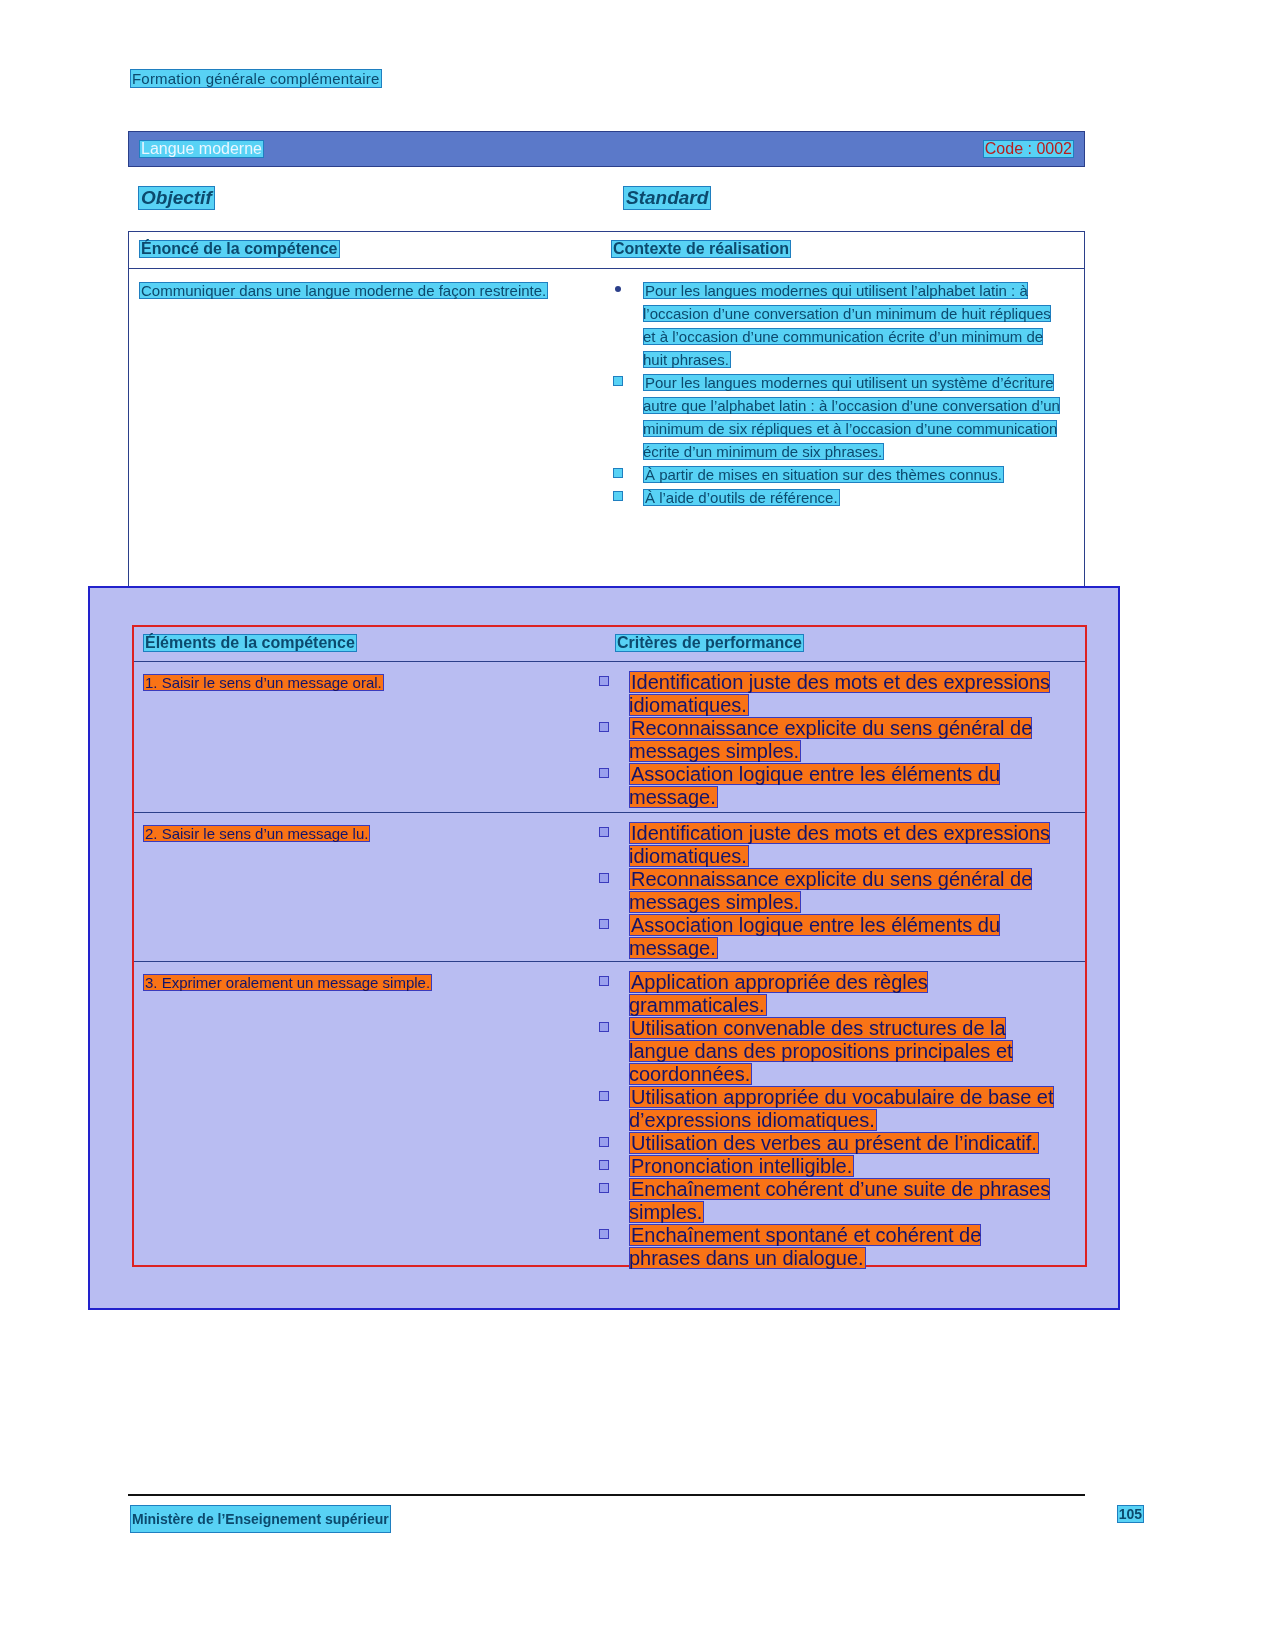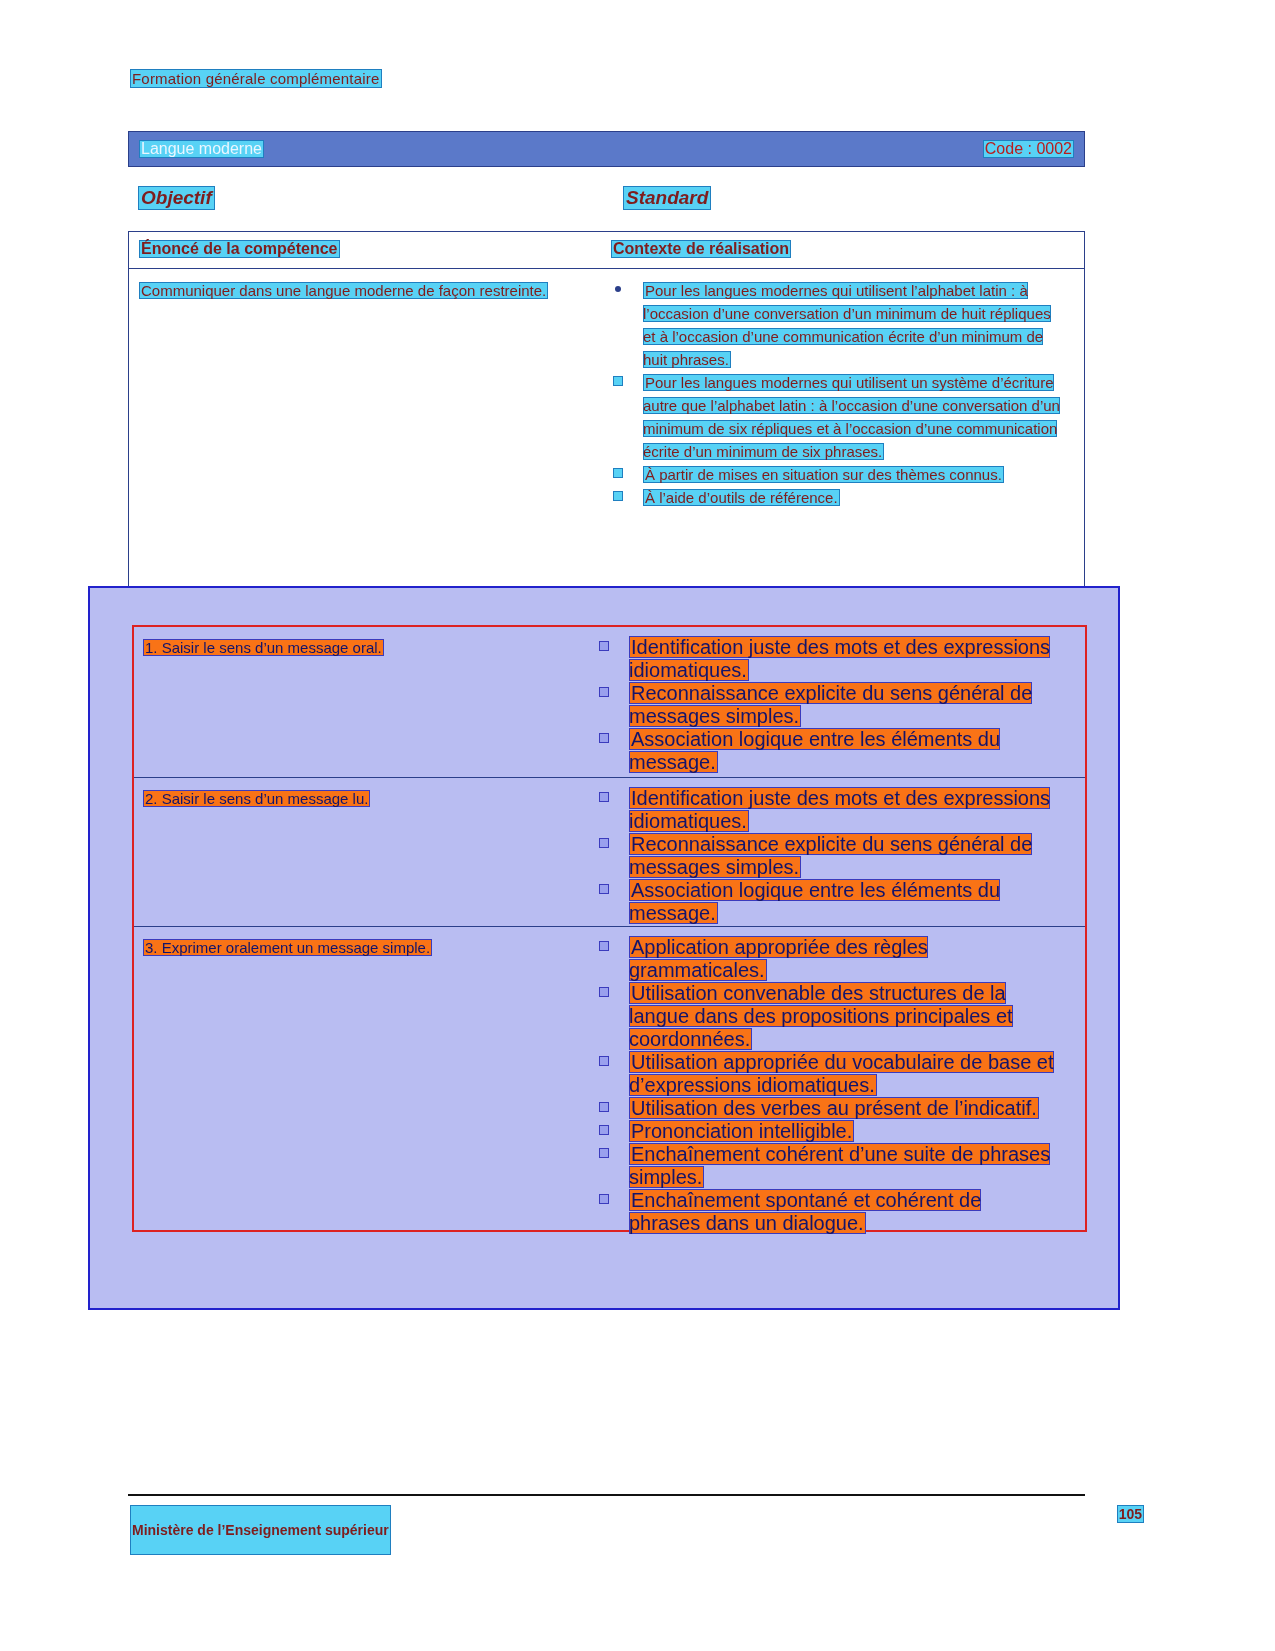--- a/index.html
+++ b/index.html
@@ -16,21 +16,21 @@
   }
   .page {
     position: absolute;
     inset: 0;
   }
 
   
   .hl {
     background: #58d2f5;
     box-shadow: 0 0 0 1px #1f7fc0 inset;
-    color: #7f1d1d;
+    color: #0c4a6e;
   }
   .hl-b {
     background: #f97316;
     box-shadow: 0 0 0 1px #3b3bbd inset;
     color: #13146b;
   }
 
   
   .doc-header {
     position: absolute;
@@ -264,21 +264,21 @@
     width: 957px;
     height: 2px;
     background: #111;
   }
   .footer-left {
     position: absolute;
     left: 130px;
     top: 1505px;
     font-size: 14px;
     font-weight: bold;
-    padding: 17px 2px;
+    padding: 6px 2px;
   }
   .footer-right {
     position: absolute;
     right: 131px;
     top: 1505px;
     font-size: 14px;
     font-weight: bold;
     padding: 1px 2px;
   }
 </style>
@@ -328,20 +328,24 @@
           </li>
         </ul>
       </div>
     </div>
   </div>
 
   <div class="sel-region">
 
     <div class="table2">
 
+      <div class="t2-head">
+        <span class="c1 hl">Éléments de la compétence</span>
+        <span class="c2 hl">Critères de performance</span>
+      </div>
 
       <div class="t2-row" style="height:150px">
         <div class="left-cell">
           <span class="txt hl-b">1.  Saisir le sens d’un message oral.</span>
         </div>
         <div class="right-cell">
           <ul class="bul">
             <li>
               <span class="dot boxed-b"></span>
               <span class="txt hl-b">Identification juste des mots et des expressions idiomatiques.</span>

